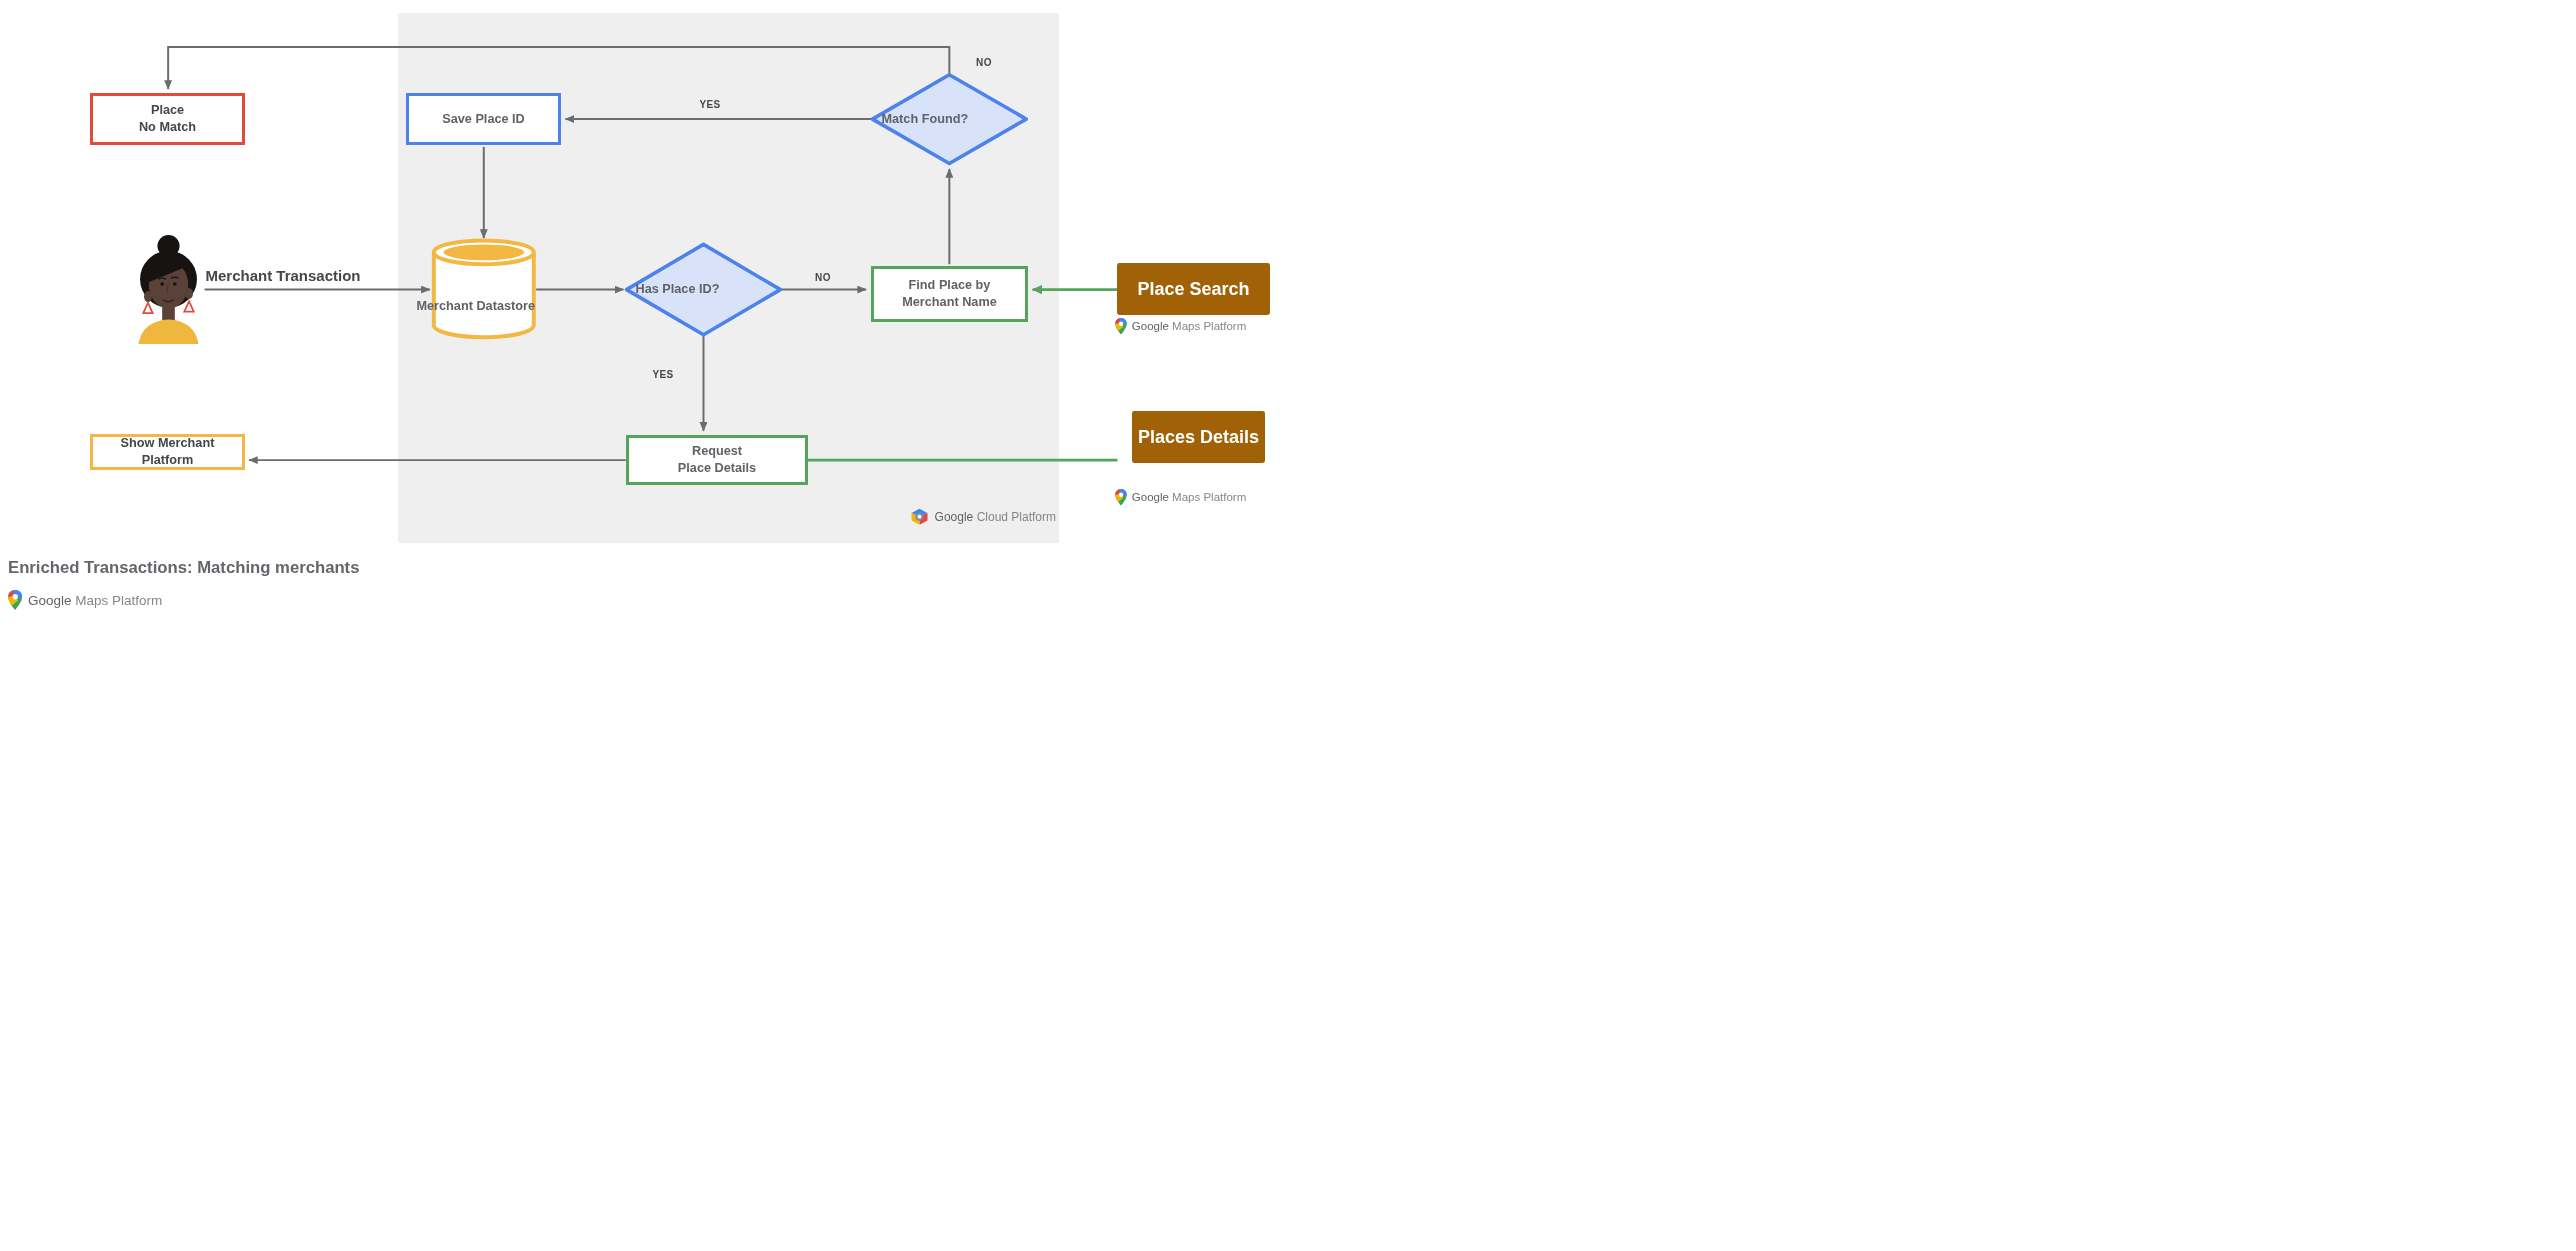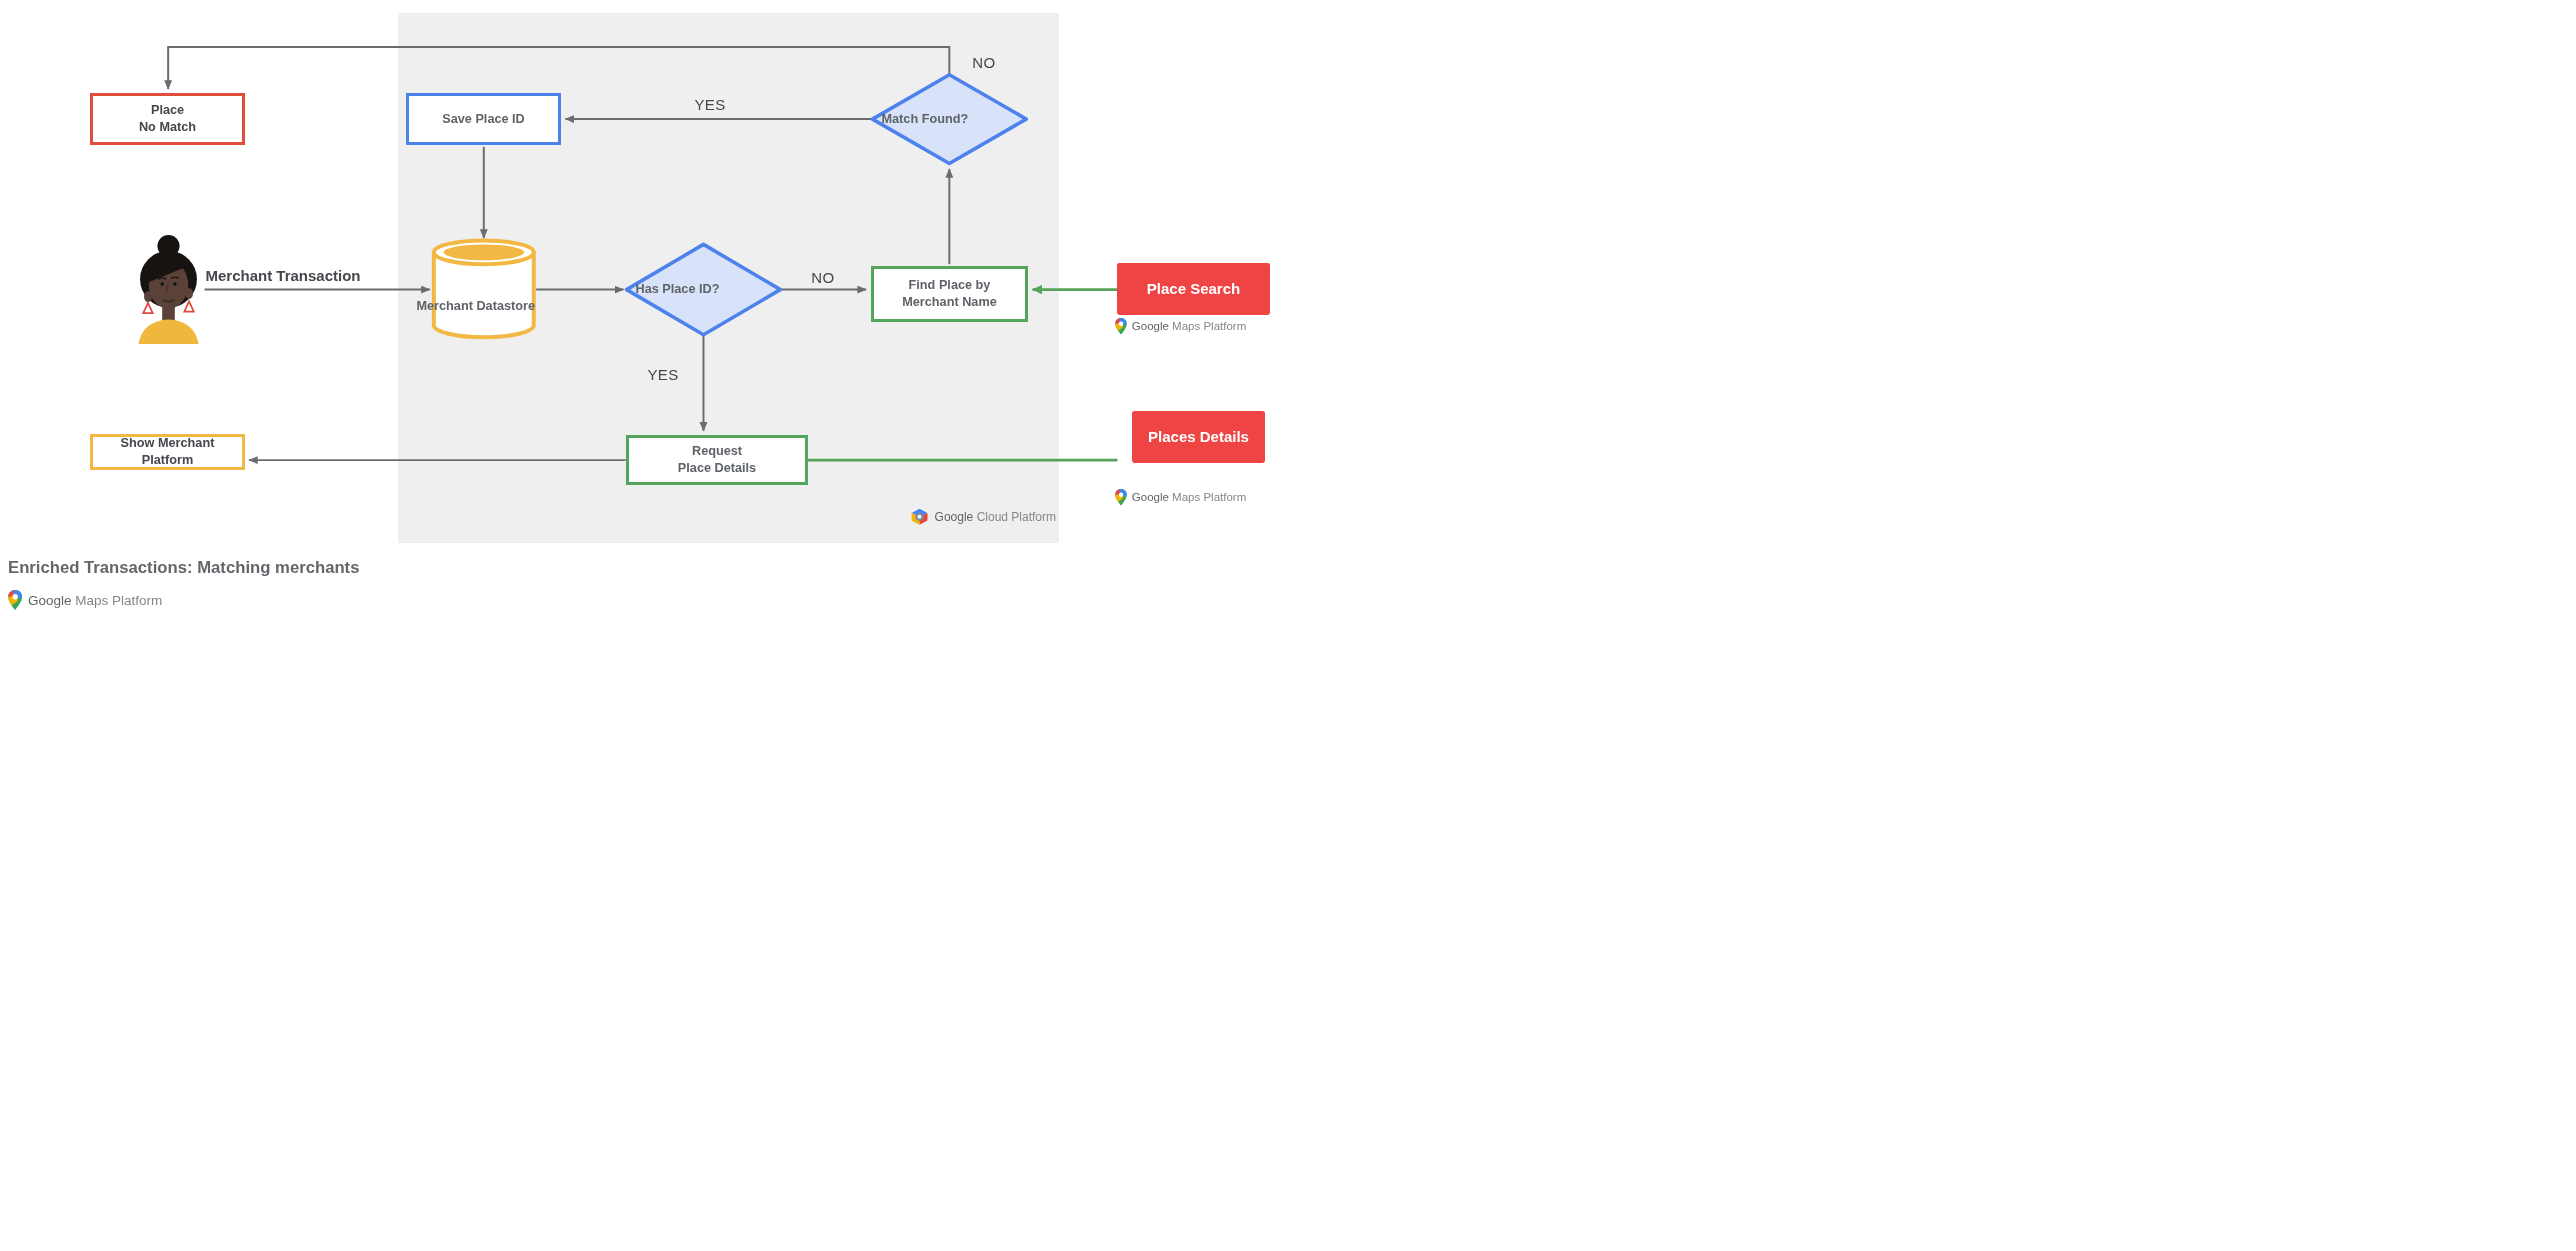--- a/index.html
+++ b/index.html
@@ -8,25 +8,25 @@
   #panel{position:absolute;left:398px;top:12.7px;width:661px;height:530px;background:#EFEFEF;}
   svg.overlay{position:absolute;left:0;top:0;width:1288px;height:626px;}
   .box{position:absolute;box-sizing:border-box;background:#fff;border:3.2px solid #999;
        display:flex;flex-direction:column;align-items:center;justify-content:center;
        font-weight:bold;font-size:12.7px;line-height:16.7px;text-align:center;color:#5F6368;}
   .box span{display:block;}
   .b-red{border-color:#E04B3B;color:#44474B;}
   .b-blue{border-color:#4D82EC;}
   .b-green{border-color:#55A45C;}
   .b-yellow{border-color:#F2B843;color:#44474B;}
-  .fill-green{background:#ef4444;border:none;color:#fff;border-radius:2.4px;
-       font-size:15px;box-shadow:none;}
+  .fill-green{background:#a16207;border:none;color:#fff;border-radius:2.4px;
+       font-size:18px;box-shadow:none;}
   .dlabel{position:absolute;width:135px;text-align:left;font-weight:bold;font-size:12.7px;
        line-height:16.7px;color:#5F6368;transform:translate(-50%,-50%);}
-  .edge-label{position:absolute;font-size:15px;font-weight:normal;color:#44474B;
+  .edge-label{position:absolute;font-size:10px;font-weight:bold;color:#44474B;
        letter-spacing:0.4px;transform:translate(-50%,-50%);}
   .flow-label{position:absolute;font-size:15px;font-weight:bold;color:#44474B;
        transform:translate(-50%,-50%);white-space:nowrap;}
   .gmp{position:absolute;display:flex;align-items:center;gap:4.8px;font-size:11.5px;
        color:#5F6368;white-space:nowrap;}
   .gmp .prod,.gcp .prod{color:#83878B;}
   .gmp-lg{font-size:13.5px;gap:5.6px;}
   .gcp{position:absolute;display:flex;align-items:center;gap:5.6px;font-size:12px;
        color:#5F6368;white-space:nowrap;}
   .title{position:absolute;font-size:16.7px;font-weight:bold;color:#63666A;white-space:nowrap;}

